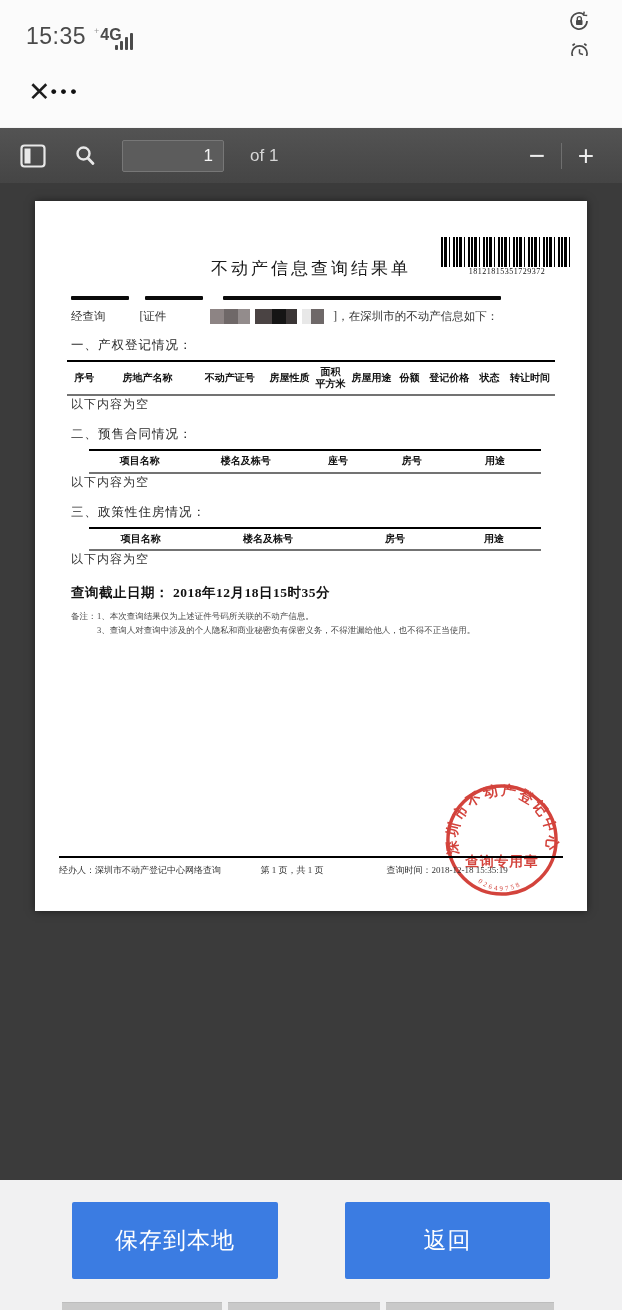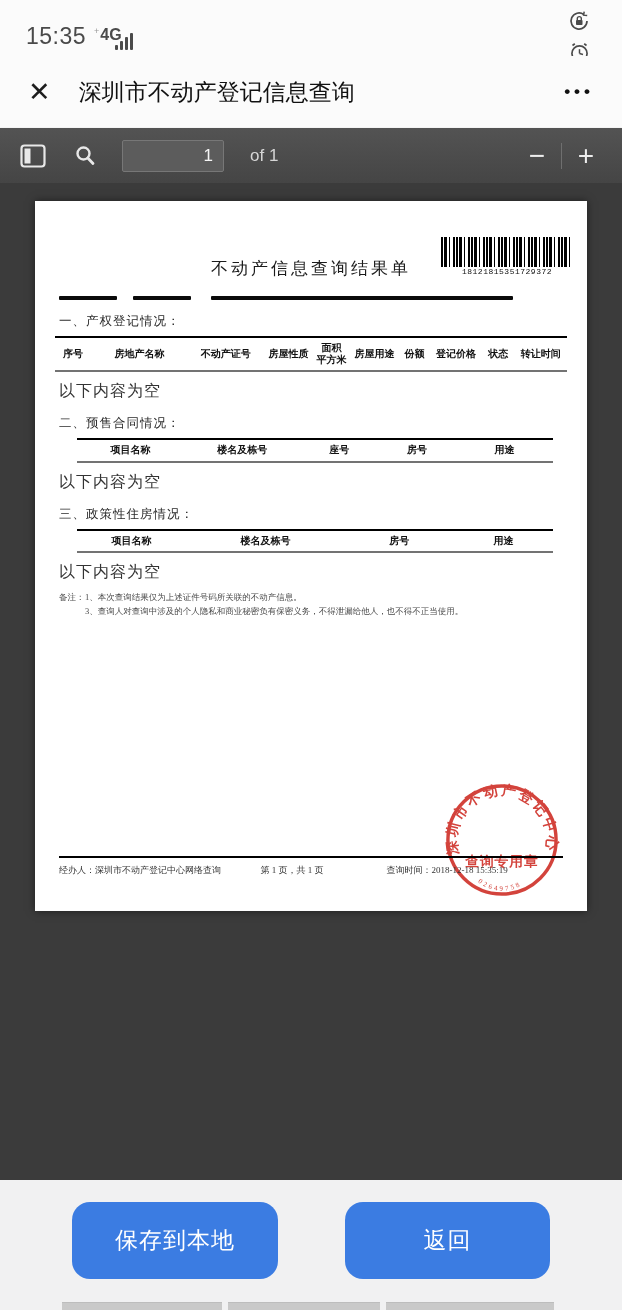--- a/index.html
+++ b/index.html
@@ -31,60 +31,60 @@
   .pdf-toolbar { position:absolute; top:128px; left:0; right:0; height:55px; background:linear-gradient(#535353,#454545); display:flex; align-items:center; padding:0 18px; box-shadow:0 1px 2px rgba(0,0,0,.4); }
   .tb-icon { width:30px; height:30px; display:flex; align-items:center; justify-content:center; margin-right:22px; cursor:pointer; }
   .page-box { width:102px; height:32px; background:#5c5c5c; border:1px solid #777; border-radius:2px; color:#f5f5f5; font-size:17px; text-align:right; padding:0 10px; outline:none; }
   .of-label { color:#d6d6d6; font-size:17px; margin-left:26px; flex:1; }
   .zoom-btn { color:#ededed; font-size:28px; font-weight:300; width:36px; text-align:center; cursor:pointer; line-height:1; }
   .tb-divider { width:1px; height:26px; background:#6f6f6f; margin:0 6px; }
 
   
   .viewer { position:absolute; top:183px; left:0; right:0; height:997px; background:#3b3b3b; }
   .page { position:absolute; left:35px; top:18px; width:552px; height:710px; background:#fff; box-shadow:0 0 8px rgba(0,0,0,.5); font-family:"Liberation Serif","DejaVu Serif",serif; color:#222; }
-  .page-inner { padding:0 24px; position:relative; height:100%; }
+  .page-inner { padding:0 36px; position:relative; height:100%; }
 
   .doc-title { text-align:center; padding-top:56px; font-size:17px; letter-spacing:3px; color:#1b1b1b; }
   .barcode-wrap { position:absolute; top:36px; right:14px; width:132px; text-align:center; }
   .barcode { height:30px; background:repeating-linear-gradient(90deg,#000 0 2px,#fff 2px 3px,#000 3px 6px,#fff 6px 8px,#000 8px 9px,#fff 9px 12px,#000 12px 14px,#fff 14px 15px); }
-  .barcode-num { font-size:8px; letter-spacing:0.5px; color:#111; font-family:Liberation Mono, monospace; }
+  .barcode-num { font-size:8px; letter-spacing:0.5px; color:#111; font-family:Liberation Serif, serif; }
 
   .bars-row { display:flex; margin:16px 50px 0 0; height:4px; }
   .rbar { background:#0a0a0a; height:4px; border-radius:1px; }
   .rbar1 { width:58px; } .gap1 { width:16px; } .rbar2 { width:58px; } .gap2 { width:20px; }
   .rbar3 { flex:1; }
 
   .query-line { margin-top:9px; font-size:11.5px; color:#333; display:flex; align-items:center; }
   .mosaic { display:inline-flex; margin:0 4px; }
   .mos { height:15px; margin-right:5px; }
   .mos1 { width:40px; background:linear-gradient(90deg,#8d8484 0 35%,#6f6868 35% 70%,#938c8c 70%); }
   .mos2 { width:42px; background:linear-gradient(90deg,#4a4343 0 40%,#151515 40% 75%,#3a3535 75%); }
   .mos3 { width:22px; background:linear-gradient(90deg,#e8e8e8 0 40%,#6e6868 40%); }
 
   .sec-heading { margin-top:13px; font-size:12.5px; color:#2a2a2a; letter-spacing:1px; }
   .tbl { border-top:2px solid #000; border-bottom:2px solid #737373; display:flex; align-items:center; margin-top:6px; padding:4px 0 5px; }
   .tbl .th { font-weight:bold; font-size:10px; text-align:center; white-space:pre-line; line-height:1.15; color:#111; }
   .tbl1 { margin-left:-4px; margin-right:-4px; }
   .tbl2 { margin-left:18px; margin-right:10px; }
   .tbl3 { margin-left:18px; margin-right:10px; }
-  .empty-text { margin-top:9px; font-size:16px; color:#333; letter-spacing:1px; }
+  .empty-text { font-size:12px; color:#333; letter-spacing:1px; }
 
   .deadline { margin-top:16px; font-size:13.5px; font-weight:bold; color:#111; letter-spacing:0.5px; }
   .notes { display:flex; margin-top:7px; font-size:8.5px; color:#4a4a4a; line-height:1.65; }
   .notes-label { width:26px; flex:none; }
   .notes-body p { margin:0; }
 
   .doc-footer { position:absolute; left:24px; right:24px; bottom:34px; border-top:2px solid #000; padding-top:6px; display:flex; font-size:9px; color:#333; }
   .f-op { flex:1.6; } .f-page { flex:1; text-align:left; } .f-time { flex:1.4; text-align:left; }
 
   .stamp { position:absolute; right:26px; bottom:12px; width:118px; height:118px; opacity:.92; }
 
   
   .bottom-panel { position:absolute; top:1180px; left:0; right:0; height:130px; background:#f1f1f2; }
-  .action-btn { position:absolute; top:22px; height:77px; background:#3b7ce2; color:#fff; border:none; border-radius:18px; font-size:23px; font-family:inherit; cursor:pointer; display:flex; align-items:center; justify-content:center; letter-spacing:1px; }
+  .action-btn { position:absolute; top:22px; height:77px; background:#3b7ce2; color:#fff; border:none; border-radius:2px; font-size:23px; font-family:inherit; cursor:pointer; display:flex; align-items:center; justify-content:center; letter-spacing:1px; }
   .btn-save { left:72px; width:206px; }
   .btn-back { left:345px; width:205px; }
   .kbd-bars { position:absolute; bottom:0; left:0; right:0; height:8px; }
   .kbd-bar { position:absolute; bottom:0; height:8px; background:#c9c9c9; border-top:1px solid #bdbdbd; }
   .kb1 { left:62px; width:160px; } .kb2 { left:228px; width:152px; } .kb3 { left:386px; width:168px; }
 </style>
 </head>
 <body>
 
 <div class="screen">
@@ -132,21 +132,20 @@
       </span>
       <span class="batt">
         <span class="batt-body">98</span>
         <span class="batt-cap"></span>
       </span>
     </div>
   </div>
 
   <div class="title-bar">
     <span class="close-x">✕</span>
-    <span class="app-title">深圳市不动产登记信息查询</span>
     <span class="menu-dots">•••</span>
   </div>
 
   <div class="pdf-toolbar">
     <span class="tb-icon">
       <svg width="26" height="24" viewBox="0 0 26 24">
         <rect x="1.5" y="1.5" width="23" height="21" rx="3" fill="none" stroke="#e8e8e8" stroke-width="2.2"></rect>
         <rect x="4.5" y="4.5" width="6" height="15" fill="#e8e8e8"></rect>
       </svg>
     </span>
@@ -175,20 +174,32 @@
         </div>
 
         <div class="bars-row">
           <span class="rbar rbar1"></span>
           <span class="gap1"></span>
           <span class="rbar rbar2"></span>
           <span class="gap2"></span>
           <span class="rbar rbar3"></span>
         </div>
 
+        <div class="query-line">
+          <span>经查询</span>
+          <span style="width:34px"></span>
+          <span>[证件</span>
+          <span style="width:40px"></span>
+          <span class="mosaic">
+            <span class="mos mos1"></span>
+            <span class="mos mos2"></span>
+            <span class="mos mos3"></span>
+          </span>
+          <span>]，在深圳市的不动产信息如下：</span>
+        </div>
 
         <div class="sec-heading">一、产权登记情况：</div>
         <div class="tbl tbl1">
           <span class="th" style="flex:0.62">序号</span>
           <span class="th" style="flex:1.65">房地产名称</span>
           <span class="th" style="flex:1.3">不动产证号</span>
           <span class="th" style="flex:0.85">房屋性质</span>
           <span class="th" style="flex:0.62">面积
 平方米</span>
           <span class="th" style="flex:0.85">房屋用途</span>
@@ -211,20 +222,21 @@
 
         <div class="sec-heading">三、政策性住房情况：</div>
         <div class="tbl tbl3">
           <span class="th" style="flex:1.1">项目名称</span>
           <span class="th" style="flex:1.6">楼名及栋号</span>
           <span class="th" style="flex:1.1">房号</span>
           <span class="th" style="flex:1.0">用途</span>
         </div>
         <div class="empty-text">以下内容为空</div>
 
+        <div class="deadline">查询截止日期：  2018年12月18日15时35分</div>
 
         <div class="notes">
           <span class="notes-label">备注：</span>
           <span class="notes-body">
             <p>1、本次查询结果仅为上述证件号码所关联的不动产信息。</p>
             <p>3、查询人对查询中涉及的个人隐私和商业秘密负有保密义务，不得泄漏给他人，也不得不正当使用。</p>
           </span>
         </div>
 
         <div class="stamp">

